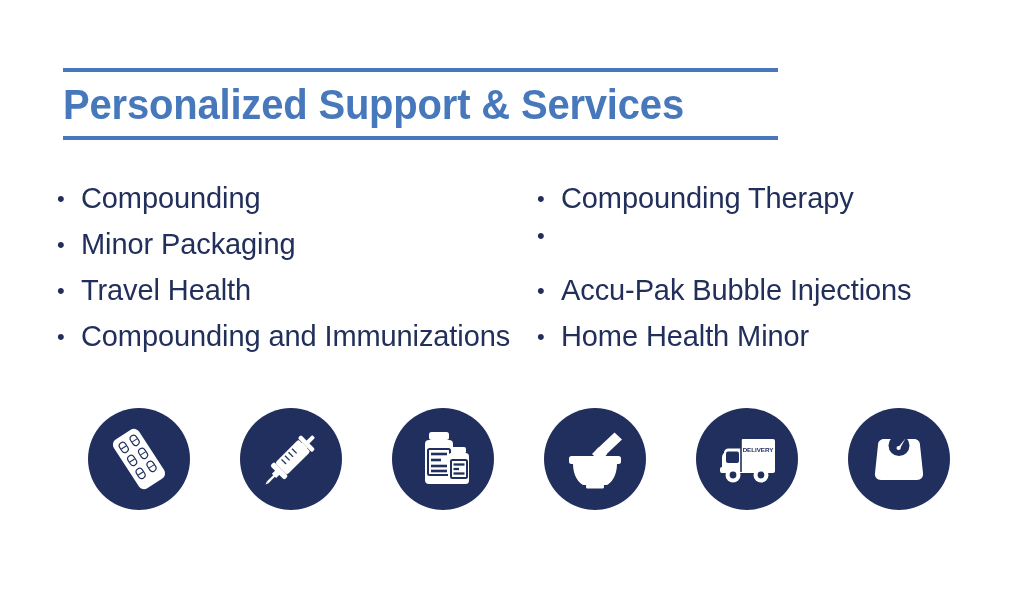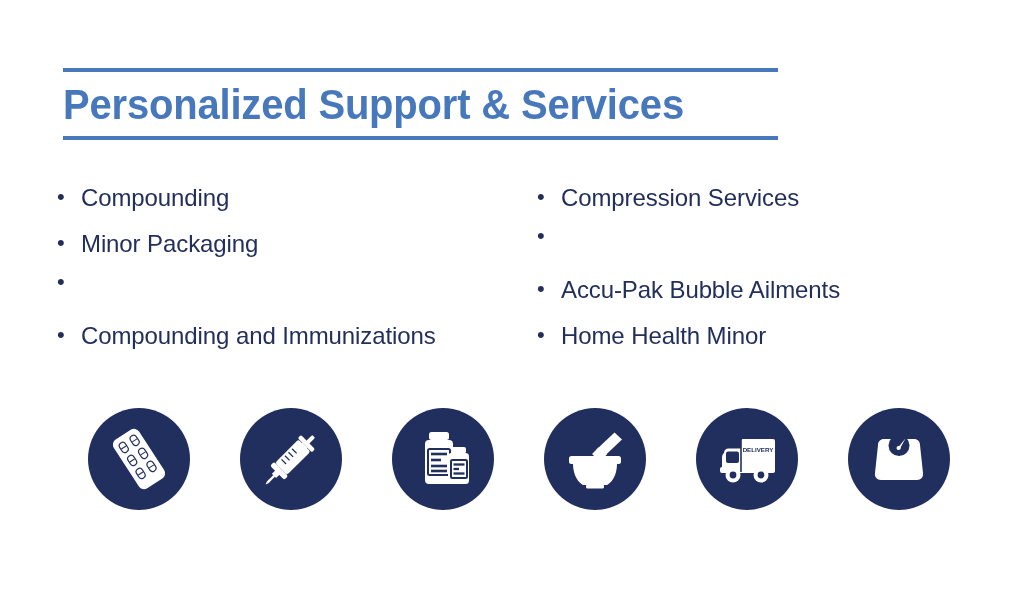--- a/index.html
+++ b/index.html
@@ -74,21 +74,21 @@
     color: #222F5B;
     width: 24px;
     flex: 0 0 24px;
     text-align: left;
     position: relative;
     top: -2px;
   }
   .bullet-label {
     font-family: "Liberation Sans", sans-serif;
     font-weight: normal;
-    font-size: 24px;
+    font-size: 29px;
     line-height: 34px;
     color: #222F5B;
     letter-spacing: -0.1px;
     white-space: nowrap;
   }
 
   
   .icon-row {
     position: absolute;
     left: 88px;
@@ -130,38 +130,39 @@
       <div class="bullet-row">
         <span class="bullet-dot">•</span>
         <span class="bullet-label">Compounding</span>
       </div>
       <div class="bullet-row">
         <span class="bullet-dot">•</span>
         <span class="bullet-label">Minor Packaging</span>
       </div>
       <div class="bullet-row">
         <span class="bullet-dot">•</span>
+        <span class="bullet-label">Travel Health</span>
       </div>
       <div class="bullet-row">
         <span class="bullet-dot">•</span>
         <span class="bullet-label">Compounding and Immunizations</span>
       </div>
     </div>
 
     <div class="col col-right">
       <div class="bullet-row">
         <span class="bullet-dot">•</span>
-        <span class="bullet-label">Compression Services</span>
-      </div>
-      <div class="bullet-row">
-        <span class="bullet-dot">•</span>
-      </div>
-      <div class="bullet-row">
-        <span class="bullet-dot">•</span>
-        <span class="bullet-label">Accu-Pak Bubble Ailments</span>
+        <span class="bullet-label">Compounding Therapy</span>
+      </div>
+      <div class="bullet-row">
+        <span class="bullet-dot">•</span>
+      </div>
+      <div class="bullet-row">
+        <span class="bullet-dot">•</span>
+        <span class="bullet-label">Accu-Pak Bubble Injections</span>
       </div>
       <div class="bullet-row">
         <span class="bullet-dot">•</span>
         <span class="bullet-label">Home Health Minor</span>
       </div>
     </div>
 
   </div>
 
   <div class="icon-row">

